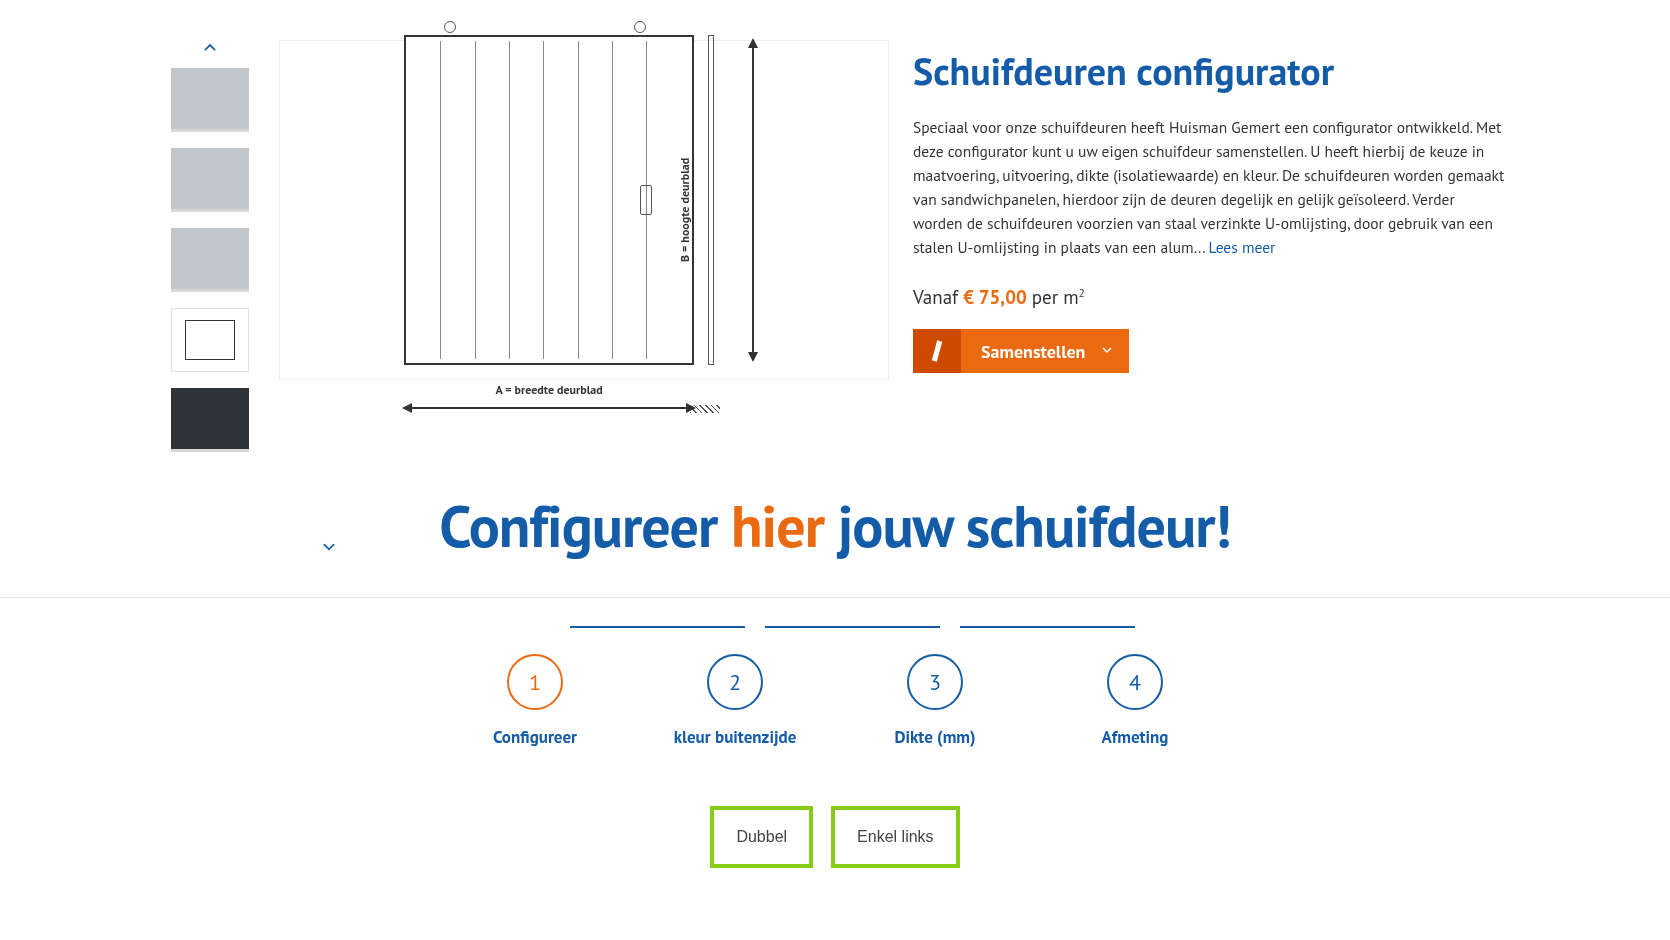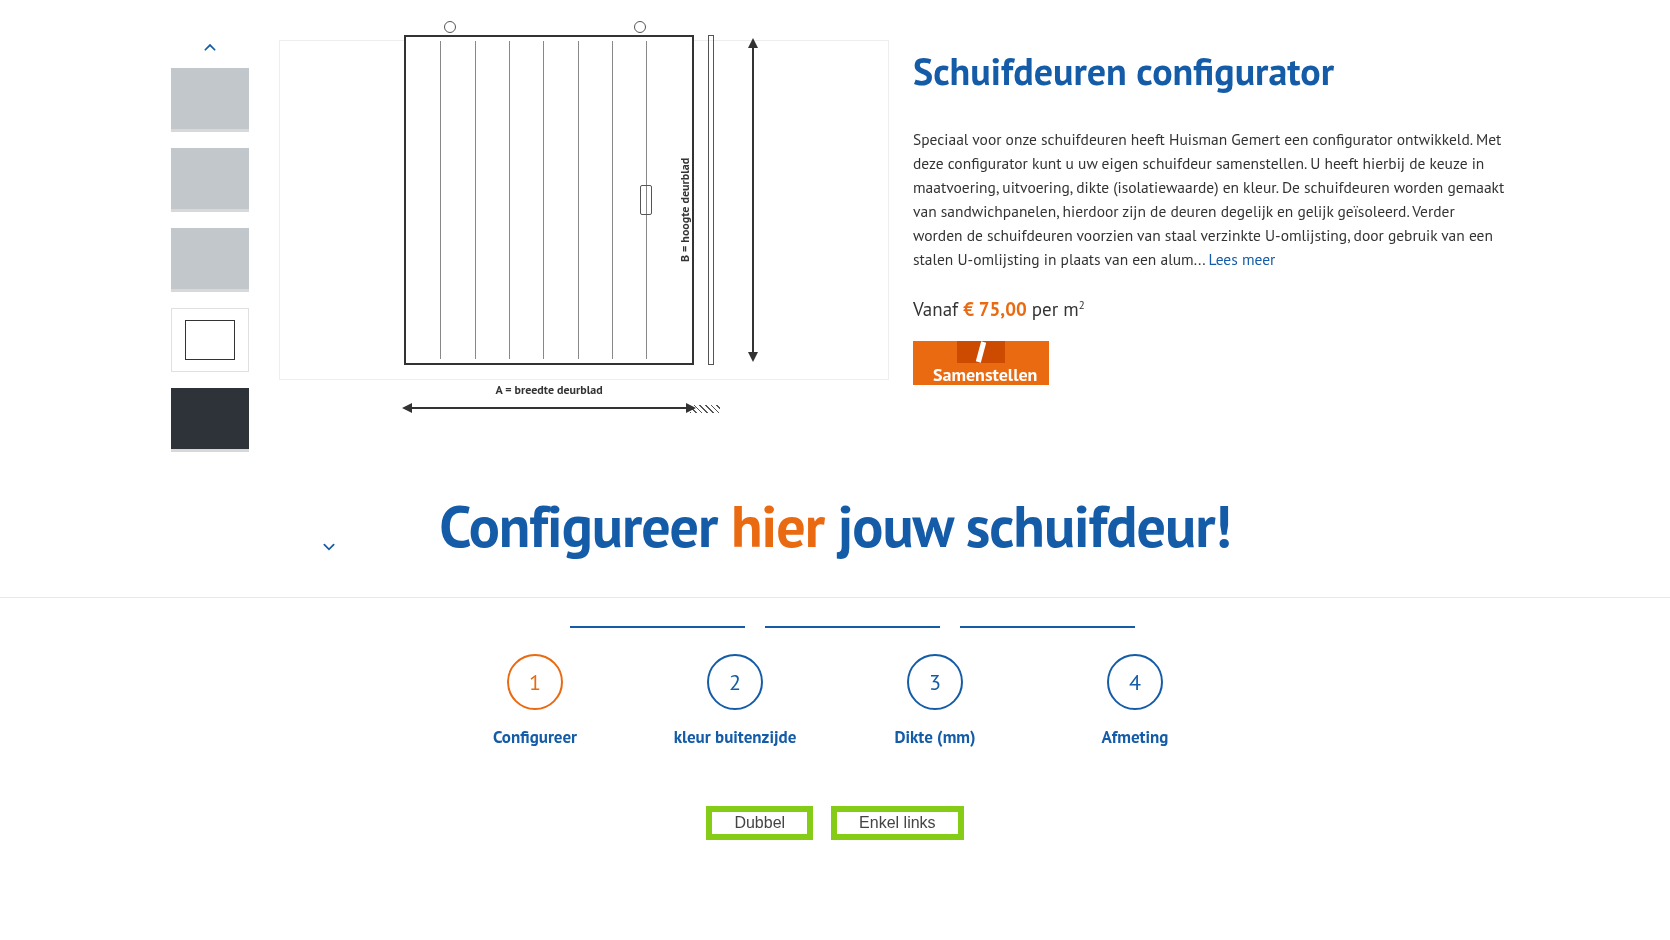--- a/index.html
+++ b/index.html
@@ -128,21 +128,21 @@
     background: repeating-linear-gradient(45deg,#555 0,#555 1px,transparent 1px,transparent 4px);
   }
   .info-col {
     flex: 1;
     padding-top: 6px;
   }
   .prod-title {
     font-size: 38px;
     color: #145ca8;
     font-weight: 600;
-    margin-bottom: 32px;
+    margin-bottom: 20px;
   }
   .prod-desc {
     font-size: 15.5px;
     line-height: 1.55;
     color: #333;
     margin-bottom: 26px;
   }
   .read-more { color: #145ca8; cursor:pointer;text-align:right; }
   .price-line {
     font-size: 19px;
@@ -153,21 +153,20 @@
   .price-line sup { font-size: 11px; }
   .cta-btn {
     display: inline-flex;
     align-items: center;
     background: #e96a10;
     color: #fff;
     height: 44px;
     cursor: pointer;
     font-size: 18px;
     font-weight: 600;
-    flex-direction: column;
   }
   .cta-btn .icon-part {
     width: 48px;
     height: 44px;
     background: #cc4b00;
     display:flex; align-items:center; justify-content:center;
   }
   .cta-btn .icon-part svg { width:22px; height:22px; fill:#fff; transform:rotate(-30deg); }
   .cta-btn .text-part { padding: 0 12px 0 20px; }
   .cta-btn .chev-part { padding: 0 16px 0 4px; font-size:13px; }
@@ -212,23 +211,23 @@
     top: 28px;
     height: 2px;
     background:#145ca8;
     z-index:1;
   }
   .options-row {
     display:flex; justify-content:center; gap:18px;
     padding: 28px 0 60px;
   }
   .option-btn {
-    border:6px solid #84cc16;
+    border:4px solid #84cc16;
     background:#fff;
-    padding: 2px 22px;
+    padding: 18px 22px;
     font-size:16px;
     color:#444;
     cursor:pointer;
   }
   .thumb-chev-down {
     position:absolute;
     left: 154px;
     top: 532px;
     font-size: 22px;
     color:#145ca8;

